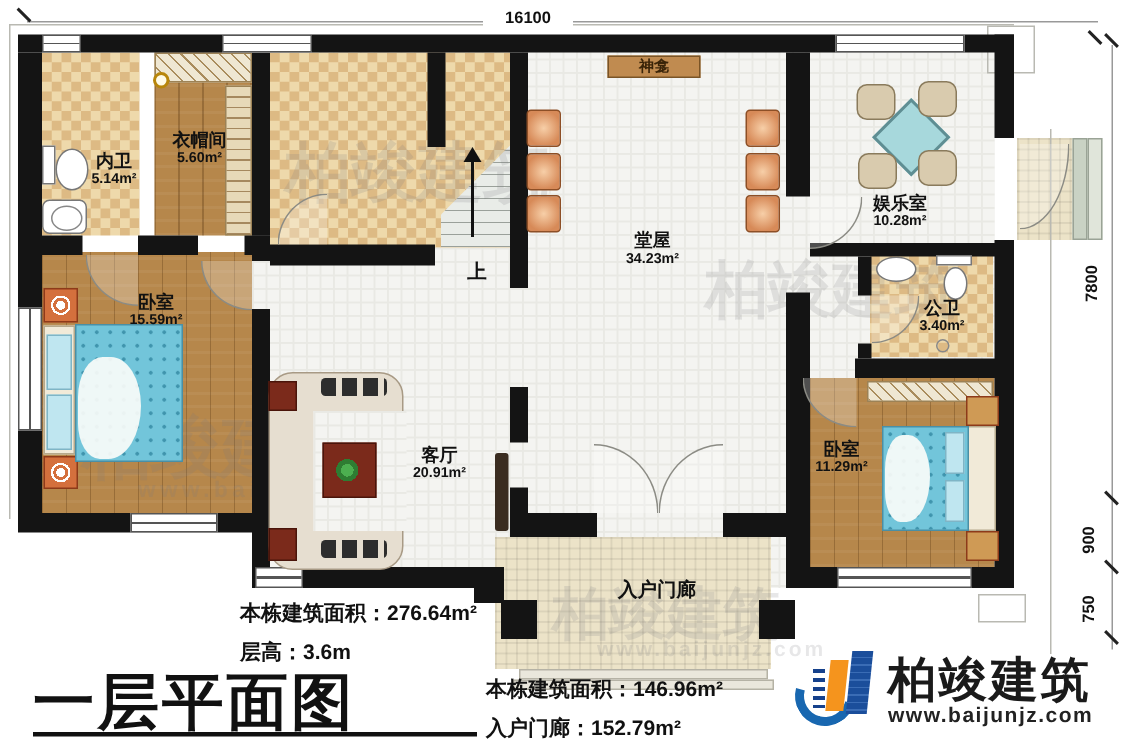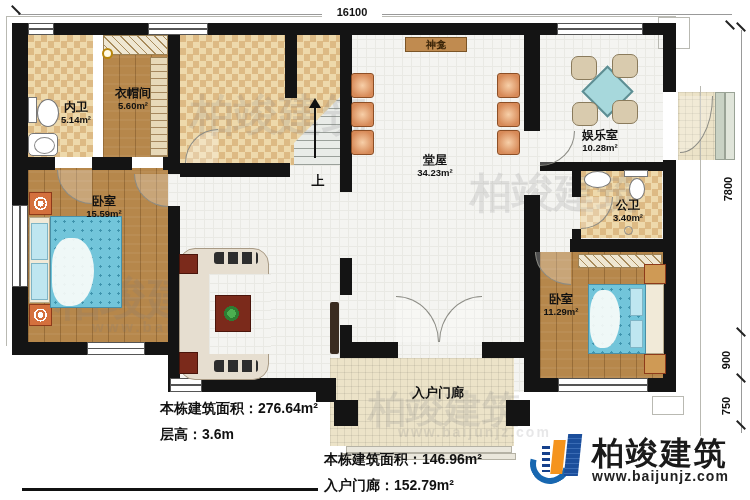--- a/index.html
+++ b/index.html
@@ -195,20 +195,24 @@
     <span class="rarea">10.28m²</span>
   </div>
   <div class="rlabel" style="left:596px;top:198px;width:64px">
     <span class="rname">公卫</span>
     <span class="rarea">3.40m²</span>
   </div>
   <div class="rlabel" style="left:74px;top:194px;width:60px">
     <span class="rname">卧室</span>
     <span class="rarea">15.59m²</span>
   </div>
+  <div class="rlabel" style="left:263px;top:296px;width:60px">
+    <span class="rname">客厅</span>
+    <span class="rarea">20.91m²</span>
+  </div>
   <div class="rlabel" style="left:531px;top:292px;width:60px">
     <span class="rname">卧室</span>
     <span class="rarea">11.29m²</span>
   </div>
   <div class="rlabel" style="left:393px;top:385px;width:90px;font-size:13px">
     <span>入户门廊</span>
   </div>
 
   <div class="abs" style="left:18px;top:14px;width:714px;height:1px;background:#999"></div>
   <div class="tick" style="left:10px;top:9px"></div>
@@ -222,20 +226,21 @@
   <div class="dim" style="left:700px;top:183px;width:56px;transform:rotate(-90deg)">7800</div>
   <div class="dim" style="left:706px;top:354px;width:40px;transform:rotate(-90deg)">900</div>
   <div class="dim" style="left:706px;top:400px;width:40px;transform:rotate(-90deg)">750</div>
 
   <div class="tb" style="left:160px;top:400px">
     <span>本栋建筑面积：</span><span>276.64m²</span>
   </div>
   <div class="tb" style="left:160px;top:426px">
     <span>层高：</span><span>3.6m</span>
   </div>
+  <div class="abs" style="left:22px;top:441px;font-size:41px;font-weight:bold;letter-spacing:2px">一层平面图</div>
   <div class="abs" style="left:22px;top:488px;width:296px;height:3px;background:#111"></div>
   <div class="tb" style="left:324px;top:451px">
     <span>本栋建筑面积：</span><span>146.96m²</span>
   </div>
   <div class="tb" style="left:324px;top:477px">
     <span>入户门廊：</span><span>152.79m²</span>
   </div>
 
   <div class="abs" style="left:528px;top:430px;width:60px;height:58px">
     <div class="abs" style="left:2px;top:14px;width:40px;height:40px;border:6px solid #1867b0;border-top-color:transparent;border-right-color:transparent;border-radius:50%;transform:rotate(-30deg);box-sizing:border-box"></div>

